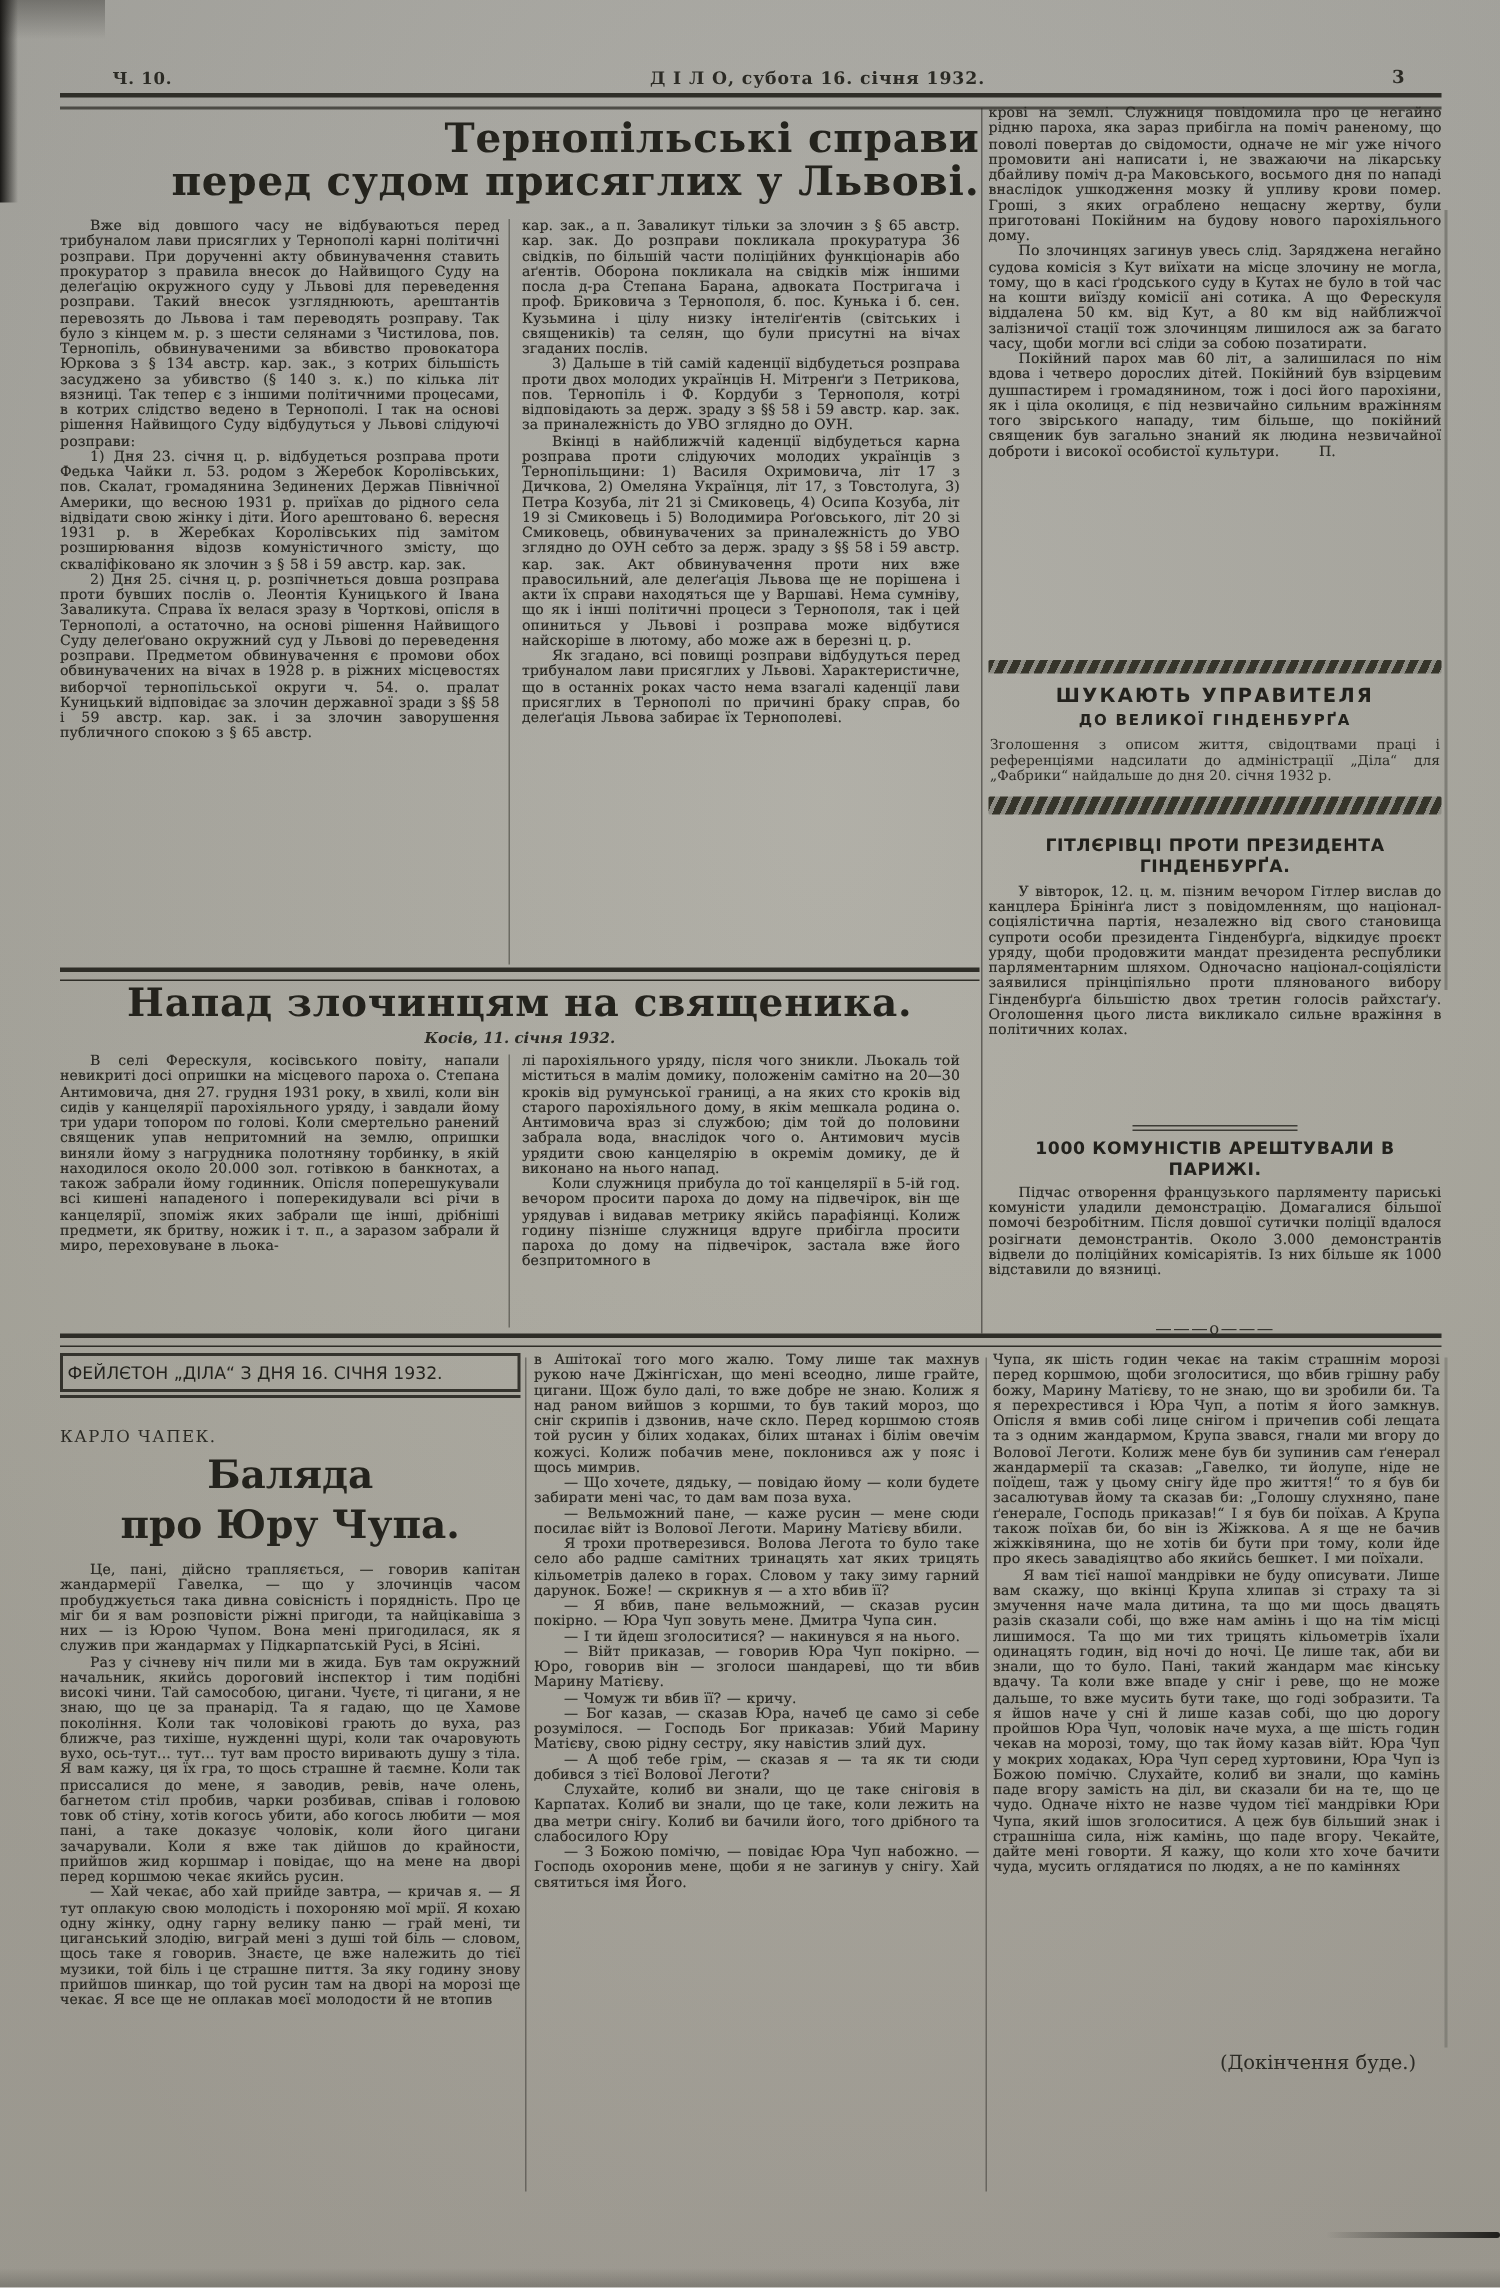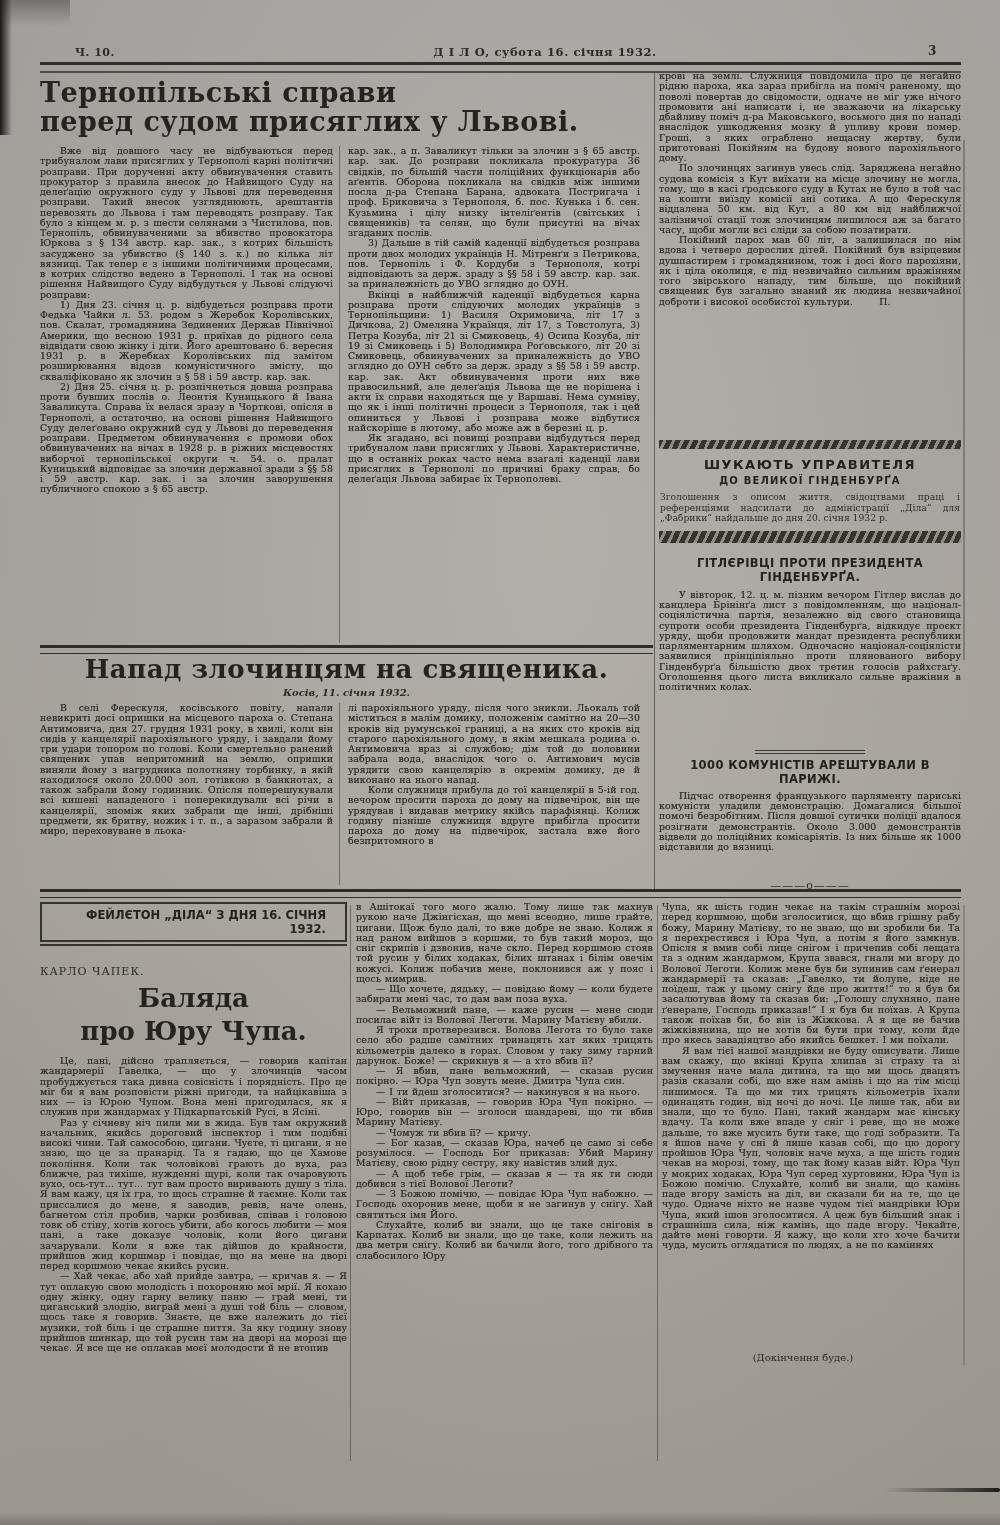--- a/index.html
+++ b/index.html
@@ -38,21 +38,21 @@
     text-shadow:0 0 .3px rgba(43,42,36,.6);overflow-wrap:break-word;hyphens:auto;}
   .body-text p{margin:0;text-indent:20px;}
   .cont p:first-child{text-indent:0;}
   .twocol{display:flex;}
   .col{flex:0 0 300px;padding-right:6px;box-sizing:border-box;}
   .col.c1{border-right:1px solid rgba(55,54,48,0.55);}
   .col.c2{padding-left:8px;flex:0 0 306px;}
   
   .region-a1{left:40px;top:78px;width:613px;}
   .headline1{margin:0 0 10px;font-size:27px;line-height:29px;font-weight:bold;
-    text-align:left;color:#24231d;letter-spacing:.5px;}
+    text-align:right;color:#24231d;letter-spacing:.5px;}
   .region-a1 .col{height:497px;}
   .rule-a1{left:40px;top:645px;width:613px;}
   
   .region-a2{left:40px;top:654px;width:613px;}
   .headline2{margin:0;font-size:26px;line-height:30px;font-weight:bold;text-align:center;
     color:#24231d;letter-spacing:.5px;}
   .dateline{font-size:10px;font-weight:bold;font-style:italic;text-align:center;margin:3px 0 5px;}
   .region-a2 .col{height:182px;}
   .rule-full{left:40px;top:889px;width:921px;}
   
@@ -72,31 +72,31 @@
   .hitler-body{margin-top:6px;height:152px;}
   .divider-small{width:110px;height:2px;margin:8px auto 2px;
     border-top:1px solid #3c3b35;border-bottom:1px solid #3c3b35;}
   .paris-body{margin-top:5px;height:84px;}
   .end-mark{text-align:center;font-size:11px;letter-spacing:1px;margin-top:4px;}
   
   .feu{top:902px;}
   .feu1{left:40px;width:307px;}
   .feu2{left:356px;width:297px;}
   .feu3{left:662px;width:298px;}
-  .feu-box{border:2px solid #34332d;padding:4px 19px;text-align:right;
-    font-family:"DejaVu Sans","Liberation Sans",sans-serif;font-weight:bold;
+  .feu-box{border:2px solid #34332d;padding:4px 3px;text-align:left;
+    font-family:"DejaVu Sans","Liberation Sans",sans-serif;font-weight:normal;
     font-size:11.5px;color:#23221d;}
   .feu-box-line{height:2px;background:#34332d;margin-top:2px;}
   .feu-author{font-size:11px;letter-spacing:1px;margin-top:19px;}
   .feu-headline{margin:4px 0 8px;font-size:26px;line-height:33px;font-weight:bold;
     text-align:center;color:#24231d;}
   .feu1 .body-text{height:432px;}
   .feu2 .body-text{height:472px;}
   .feu3 .body-text{height:450px;}
-  .to-be-continued{font-size:10px;text-align:center;padding-right:16px;margin-top:0;}
+  .to-be-continued{font-size:13px;text-align:right;padding-right:16px;margin-top:16px;}
 </style>
 </head>
 <body>
 
 <div class="page">
 
   <div class="abs art-topleft"></div>
   <div class="abs art-topleft2"></div>
   <div class="abs art-bottomright"></div>
   <div class="abs art-bottom"></div>
@@ -202,22 +202,22 @@
         <p>в Ашітокаї того мого жалю. Тому лише так махнув рукою наче Джінгісхан, що мені всеодно, лише грайте, цигани. Щож було далі, то вже добре не знаю. Колиж я над раном вийшов з коршми, то був такий мороз, що сніг скрипів і дзвонив, наче скло. Перед коршмою стояв той русин у білих ходаках, білих штанах і білім овечім кожусі. Колиж побачив мене, поклонився аж у пояс і щось мимрив.</p>
         <p>— Що хочете, дядьку, — повідаю йому — коли будете забирати мені час, то дам вам поза вуха.</p>
         <p>— Вельможний пане, — каже русин — мене сюди посилає війт із Волової Леготи. Марину Матієву вбили.</p>
         <p>Я трохи протверезився. Волова Легота то було таке село або радше самітних тринацять хат яких трицять кільометрів далеко в горах. Словом у таку зиму гарний дарунок. Боже! — скрикнув я — а хто вбив її?</p>
         <p>— Я вбив, пане вельможний, — сказав русин покірно. — Юра Чуп зовуть мене. Дмитра Чупа син.</p>
         <p>— І ти йдеш зголоситися? — накинувся я на нього.</p>
         <p>— Війт приказав, — говорив Юра Чуп покірно. — Юро, говорив він — зголоси шандареві, що ти вбив Марину Матієву.</p>
         <p>— Чомуж ти вбив її? — кричу.</p>
         <p>— Бог казав, — сказав Юра, начеб це само зі себе розумілося. — Господь Бог приказав: Убий Марину Матієву, свою рідну сестру, яку навістив злий дух.</p>
         <p>— А щоб тебе грім, — сказав я — та як ти сюди добився з тієї Волової Леготи?</p>
+        <p>Слухайте, колиб ви знали, що це таке сніговія в Карпатах. Колиб ви знали, що це таке, коли лежить на два метри снігу. Колиб ви бачили його, того дрібного та слабосилого Юру</p>
         <p>— З Божою помічю, — повідає Юра Чуп набожно. — Господь охоронив мене, щоби я не загинув у снігу. Хай святиться імя Його.</p>
-        <p>Слухайте, колиб ви знали, що це таке сніговія в Карпатах. Колиб ви знали, що це таке, коли лежить на два метри снігу. Колиб ви бачили його, того дрібного та слабосилого Юру</p>
       </div>
   </section>
 
   <section class="abs feu feu3">
     <div class="body-text cont">
         <p>Чупа, як шість годин чекає на такім страшнім морозі перед коршмою, щоби зголоситися, що вбив грішну рабу божу, Марину Матієву, то не знаю, що ви зробили би. Та я перехрестився і Юра Чуп, а потім я його замкнув. Опісля я вмив собі лице снігом і причепив собі лещата та з одним жандармом, Крупа звався, гнали ми вгору до Волової Леготи. Колиж мене був би зупинив сам ґенерал жандармерії та сказав: „Гавелко, ти йолупе, ніде не поїдеш, таж у цьому снігу йде про життя!“ то я був би засалютував йому та сказав би: „Голошу слухняно, пане ґенерале, Господь приказав!“ І я був би поїхав. А Крупа також поїхав би, бо він із Жіжкова. А я ще не бачив жіжківянина, що не хотів би бути при тому, коли йде про якесь завадіяцтво або якийсь бешкет. І ми поїхали.</p>
         <p>Я вам тієї нашої мандрівки не буду описувати. Лише вам скажу, що вкінці Крупа хлипав зі страху та зі змучення наче мала дитина, та що ми щось двацять разів сказали собі, що вже нам амінь і що на тім місці лишимося. Та що ми тих трицять кільометрів їхали одинацять годин, від ночі до ночі. Це лише так, аби ви знали, що то було. Пані, такий жандарм має кінську вдачу. Та коли вже впаде у сніг і реве, що не може дальше, то вже мусить бути таке, що годі зобразити. Та я йшов наче у сні й лише казав собі, що цю дорогу пройшов Юра Чуп, чоловік наче муха, а ще шість годин чекав на морозі, тому, що так йому казав війт. Юра Чуп у мокрих ходаках, Юра Чуп серед хуртовини, Юра Чуп із Божою помічю. Слухайте, колиб ви знали, що камінь паде вгору замість на діл, ви сказали би на те, що це чудо. Одначе ніхто не назве чудом тієї мандрівки Юри Чупа, який ішов зголоситися. А цеж був більший знак і страшніша сила, ніж камінь, що паде вгору. Чекайте, дайте мені говорти. Я кажу, що коли хто хоче бачити чуда, мусить оглядатися по людях, а не по каміннях</p>
       </div>
     <div class="to-be-continued">(Докінчення буде.)</div>
   </section>

